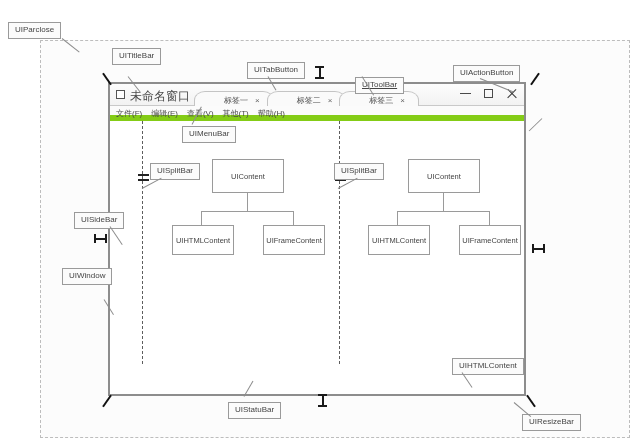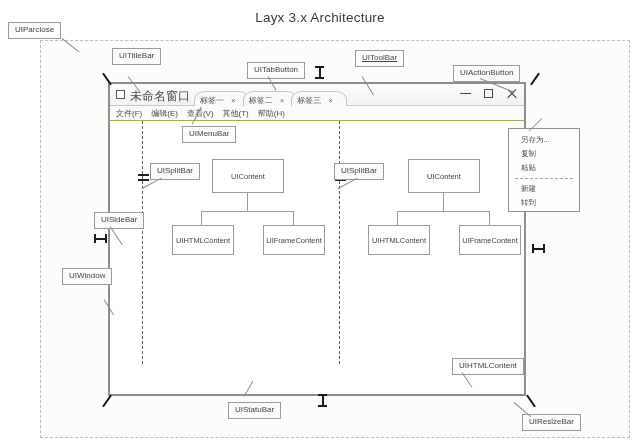--- a/index.html
+++ b/index.html
@@ -46,42 +46,42 @@
   }
   .win-title-text{
     position:absolute;left:20px;top:4px;font-size:12px;color:#4a4a4a;
     white-space:nowrap;
   }
 
   
   .tabstrip{position:absolute;left:84px;top:1px;height:21px;}
   .tab{
     position:relative;display:inline-block;height:17px;margin-right:-7px;
-    padding:0 13px 0 5px;line-height:17px;font-size:8px;color:#4b4b4b;
+    padding:0 13px 0 29px;line-height:17px;font-size:8px;color:#4b4b4b;
     border:1px solid #c4c4c4;border-bottom:none;background:#fafafa;
     border-top-left-radius:11px 9px;border-top-right-radius:11px 9px;
     top:4px;white-space:nowrap;
   }
   .tab .tabx{margin-left:7px;font-size:8px;color:#666;}
 
   
   .winactions{position:absolute;right:6px;top:3px;display:flex;gap:10px;align-items:center;}
   .wa{width:13px;height:13px;position:relative;}
   .wa-min:after{content:"";position:absolute;left:1px;top:6px;width:11px;height:1.3px;background:#4a4a4a;}
   .wa-max:after{content:"";position:absolute;left:2px;top:2px;width:9px;height:9px;border:1.3px solid #4a4a4a;box-sizing:border-box;}
   .wa-close:before,.wa-close:after{
     content:"";position:absolute;left:1px;top:6px;width:12px;height:1.4px;background:#3a3a3a;
   }
   .wa-close:before{transform:rotate(45deg);}
   .wa-close:after{transform:rotate(-45deg);}
 
   
   .win-menubar{
     position:absolute;left:0;top:22px;right:0;height:15px;
-    background:#fbfbfb;border-bottom:1px solid #84cc16;
+    background:#fbfbfb;border-bottom:6px solid #84cc16;
     font-size:8px;color:#4a4a4a;padding-left:6px;line-height:15px;
     box-sizing:border-box;white-space:nowrap;
   }
   .win-menubar span{margin-right:9px;}
 
   
   .win-body{position:absolute;left:0;top:37px;right:0;bottom:30px;background:#fff;}
 
   
   .splitline{position:absolute;top:0;bottom:0;width:0;border-left:1.4px dashed #5d5d5d;}
@@ -149,21 +149,20 @@
   .varrow:before{content:"";position:absolute;top:0;left:4px;width:1.6px;height:13px;background:#1a1a1a;}
   .varrow:after{content:"";position:absolute;top:0;left:0;width:9px;height:2px;background:#1a1a1a;}
   .varrow i{position:absolute;bottom:0;left:0;width:9px;height:2px;background:#1a1a1a;}
   .slash{position:absolute;width:14px;height:2px;background:#111;transform-origin:center;}
 </style>
 </head>
 <body>
 
 <div id="stage">
 
-  <div class="diagram-title">Layx 3.x Architecture</div>
 
   <div class="parclose"></div>
 
   <div class="uiwindow">
 
     <div class="win-titlebar">
       <div class="win-icon"></div>
       <div class="win-title-text">未命名窗口</div>
 
       <div class="tabstrip">
@@ -213,38 +212,30 @@
         <div class="conn" style="left:29px;top:52px;width:1px;height:14px;"></div>
         <div class="conn" style="left:121px;top:52px;width:1px;height:14px;"></div>
         <div class="node child" style="left:0px;top:66px;">UIHTMLContent</div>
         <div class="node child" style="left:91px;top:66px;">UIFrameContent</div>
       </div>
 
     </div>
 
   </div>
 
-  <div class="ctxmenu">
-    <div class="ctxitem">另存为...</div>
-    <div class="ctxitem">复制</div>
-    <div class="ctxitem">粘贴</div>
-    <div class="ctxdiv"></div>
-    <div class="ctxitem">新建</div>
-    <div class="ctxitem">转到</div>
-  </div>
 
   <div class="callout" style="left:8px;top:22px;">UIParclose</div>
   <div class="callout" style="left:112px;top:48px;">UITitleBar</div>
   <div class="callout" style="left:247px;top:62px;">UITabButton</div>
-  <div class="callout" style="left:355px;top:50px;text-decoration:underline;">UIToolBar</div>
+  <div class="callout" style="left:355px;top:77px;text-decoration:underline;">UIToolBar</div>
   <div class="callout" style="left:453px;top:65px;">UIActionButton</div>
   <div class="callout" style="left:182px;top:126px;">UIMenuBar</div>
   <div class="callout" style="left:150px;top:163px;">UISplitBar</div>
   <div class="callout" style="left:334px;top:163px;">UISplitBar</div>
-  <div class="callout" style="left:74px;top:212px;margin-left:20px;">UISideBar</div>
+  <div class="callout" style="left:74px;top:212px;">UISideBar</div>
   <div class="callout" style="left:62px;top:268px;">UIWindow</div>
   <div class="callout" style="left:452px;top:358px;">UIHTMLContent</div>
   <div class="callout" style="left:228px;top:402px;">UIStatuBar</div>
   <div class="callout" style="left:522px;top:414px;">UIResizeBar</div>
 
   <div class="leader" style="left:62px;top:38px;width:22px;transform:rotate(38deg);"></div>
 
   <div class="leader" style="left:128px;top:76px;width:20px;transform:rotate(52deg);"></div>
 
   <div class="leader" style="left:268px;top:76px;width:16px;transform:rotate(60deg);"></div>

